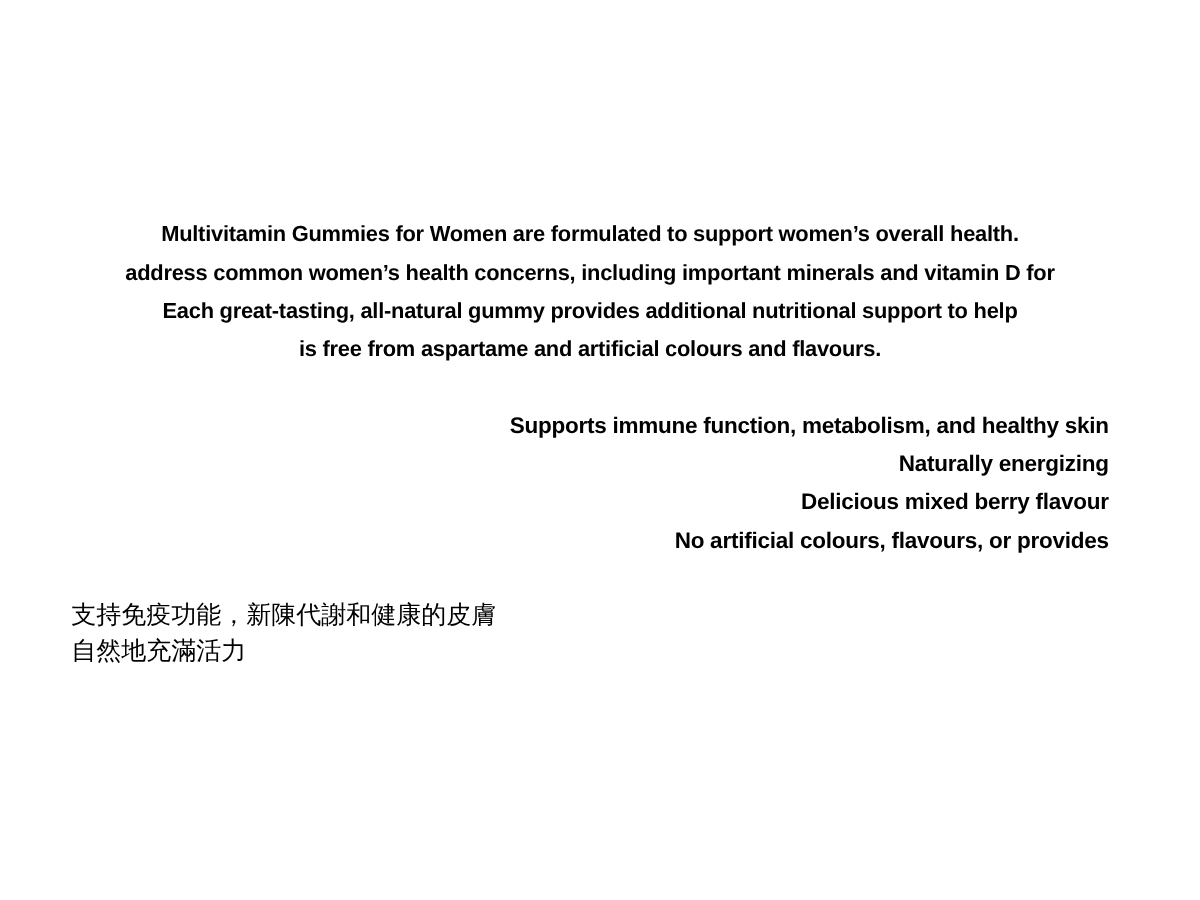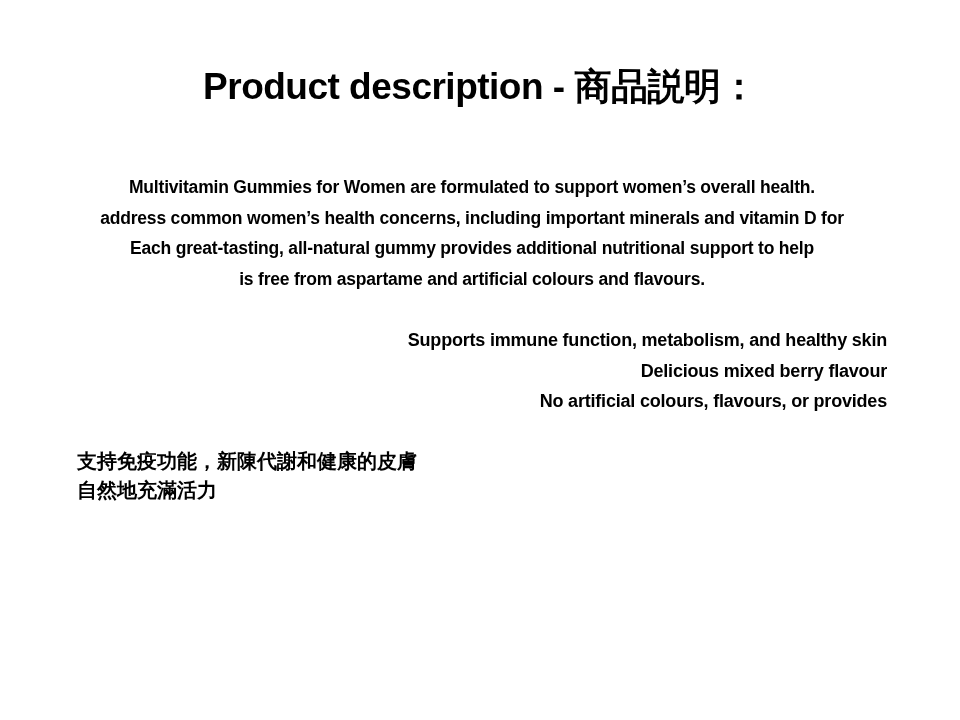--- a/index.html
+++ b/index.html
@@ -60,47 +60,46 @@
     line-height: 30.5px;
     letter-spacing: -0.2px;
     white-space: nowrap;
     text-align: right;
   }
   .cjk-block {
     margin-top: 30px;
   }
   .cjk-line {
     font-size: 20px;
-    font-weight: bold;
+    font-weight: normal;
     line-height: 29px;
     white-space: nowrap;
     font-family: "DejaVu Sans", sans-serif;
-    margin-left: 20px;
   }
 </style>
 </head>
 <body>
 
 <div class="slide">
 
-  <div class="slide-title">Product description - 商品説明：</div>
 
   <div class="body-block">
 
     <div class="para">
       <div class="para-line">Multivitamin Gummies for Women are formulated to support women’s overall health.</div>
       <div class="para-line">address common women’s health concerns, including important minerals and vitamin D for</div>
       <div class="para-line">Each great-tasting, all-natural gummy provides additional nutritional support to help</div>
       <div class="para-line">is free from aspartame and artificial colours and flavours.</div>
     </div>
 
     <div class="gap-small"></div>
 
     <div class="bullets">
       <div class="bullet-line">Supports immune function, metabolism, and healthy skin</div>
+      <div class="bullet-line">Naturally energizing</div>
       <div class="bullet-line">Delicious mixed berry flavour</div>
       <div class="bullet-line">No artificial colours, flavours, or provides</div>
     </div>
 
     <div class="cjk-block">
       <div class="cjk-line">支持免疫功能，新陳代謝和健康的皮膚</div>
       <div class="cjk-line">自然地充滿活力</div>
     </div>
 
   </div>

